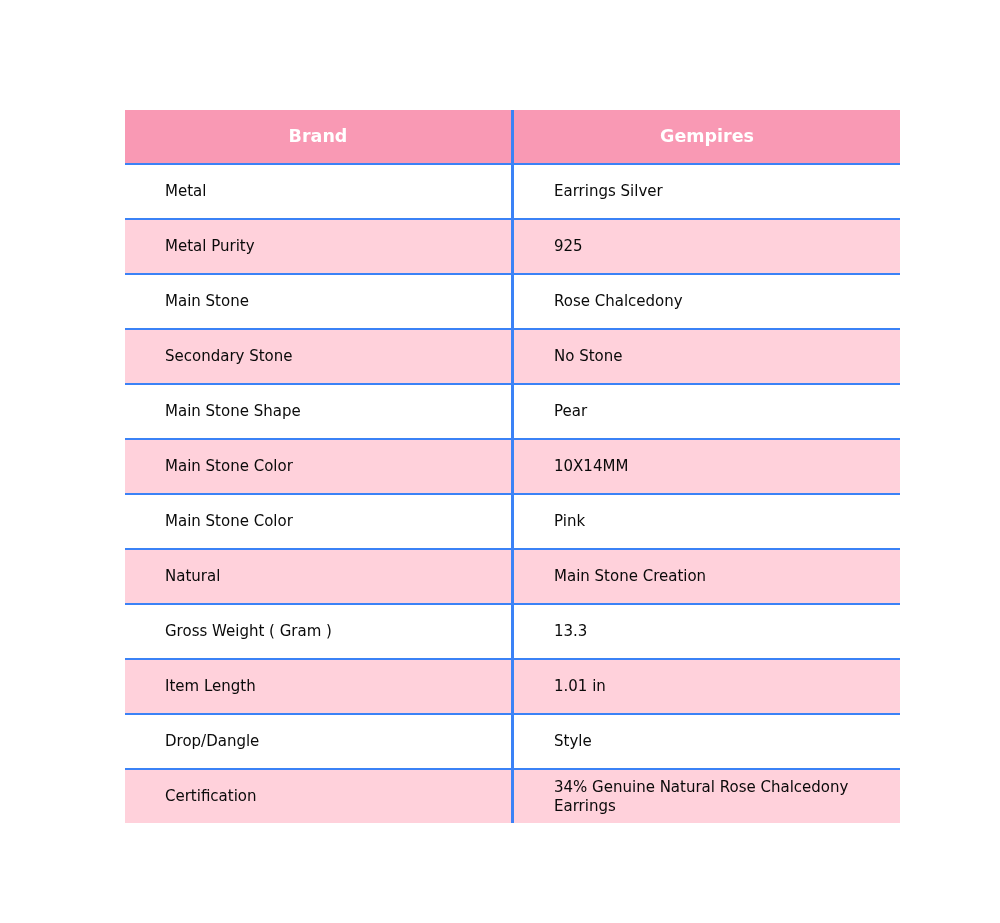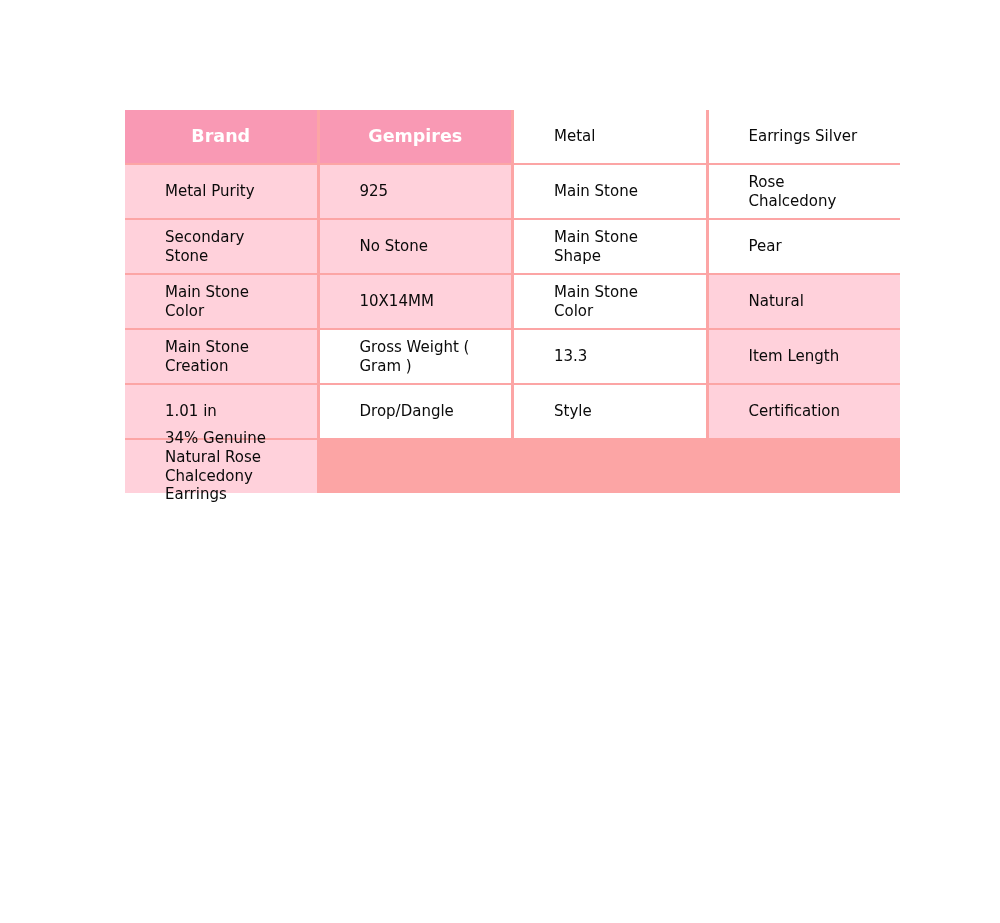--- a/index.html
+++ b/index.html
@@ -20,25 +20,25 @@
     height: 923px;
     background: #ffffff;
     overflow: hidden;
   }
   .spec-table {
     position: absolute;
     left: 125px;
     top: 110px;
     width: 775px;
     display: grid;
-    grid-template-columns: 1fr 1fr 1fr 1fr;
+    grid-template-columns: 1fr 1fr;
     grid-auto-rows: 53px;
     column-gap: 3px;
     row-gap: 2px;
-    background: #fca5a5;
+    background: #3b82f6;
   }
   .cell {
     display: flex;
     align-items: center;
     padding-left: 40px;
     padding-right: 30px;
     font-size: 15px;
     color: var(--row-text);
     background: var(--row-bg);
     line-height: 1.25;
@@ -77,20 +77,21 @@
     <div class="cell alt">Secondary Stone</div>
     <div class="cell alt">No Stone</div>
 
     <div class="cell">Main Stone Shape</div>
     <div class="cell">Pear</div>
 
     <div class="cell alt">Main Stone Color</div>
     <div class="cell alt">10X14MM</div>
 
     <div class="cell">Main Stone Color</div>
+    <div class="cell">Pink</div>
 
     <div class="cell alt">Natural</div>
     <div class="cell alt">Main Stone Creation</div>
 
     <div class="cell">Gross Weight ( Gram )</div>
     <div class="cell">13.3</div>
 
     <div class="cell alt">Item Length</div>
     <div class="cell alt">1.01 in</div>
 

